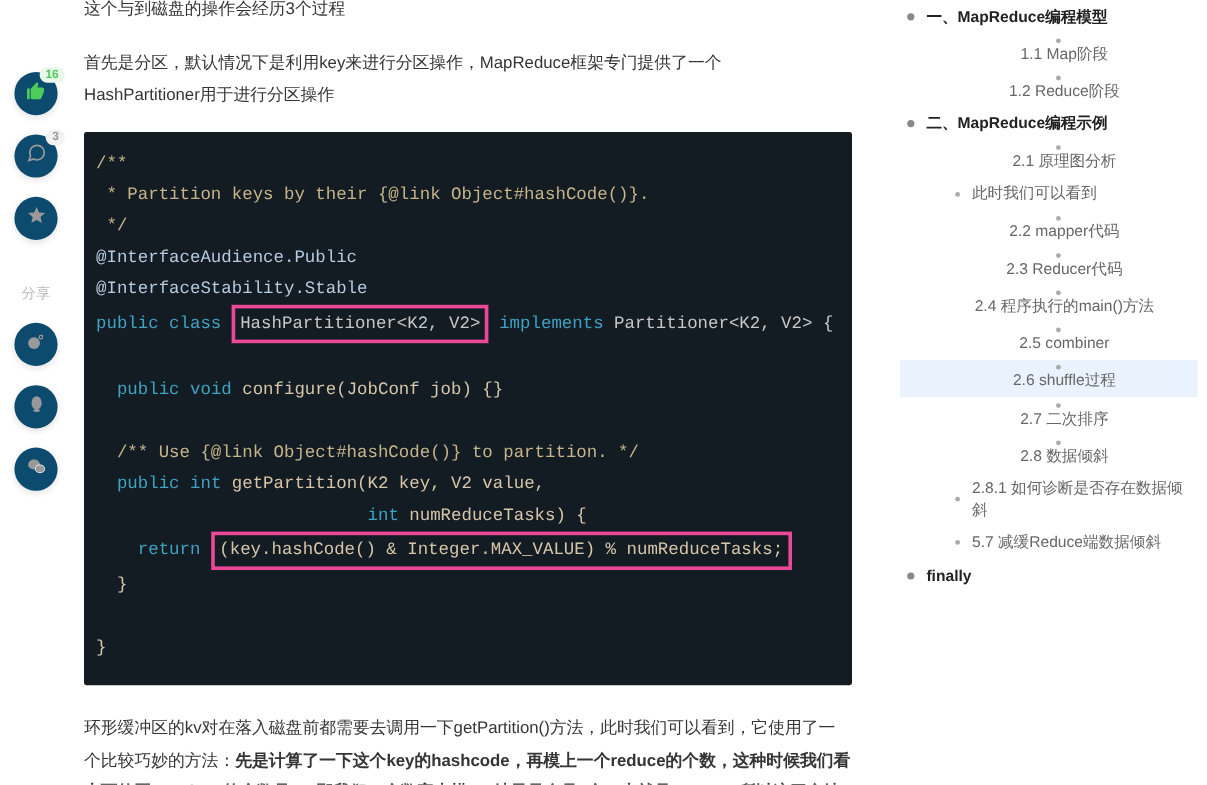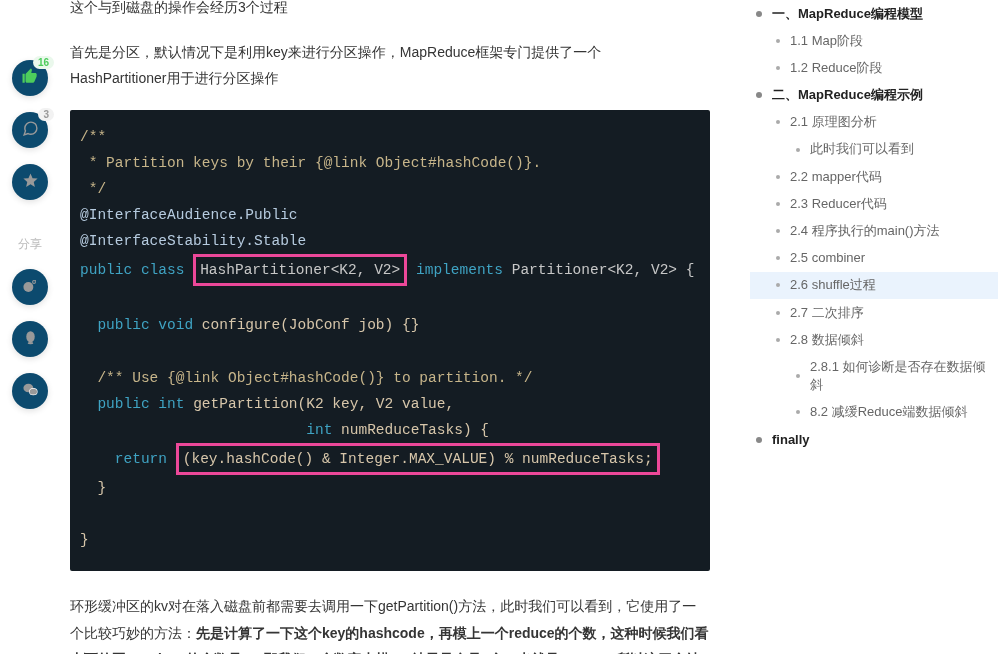--- a/index.html
+++ b/index.html
@@ -29,21 +29,21 @@
   .fn { color: #d7c6aa; } 
   .hl-box { border: 3px solid #ec4899; padding: 0 4px; display: inline-block; }
 
   
   .sidebar { width: 260px; padding: 0 8px 0 4px; margin-left: 6px; }
   .toc { list-style: none; font-size: 13px; color: #555; }
   .toc-li { display: flex; align-items: center; padding: 4.5px 0 4.5px 6px; position: relative; line-height: 1.4; }
   .toc-bullet { width: 6px; height: 6px; background: #888; border-radius: 50%; margin-right: 10px; flex-shrink: 0; }
   .toc-bullet.small { width: 4px; height: 4px; background: #aaa; }
   .toc-li.l1 { font-weight: 700; color: #222; }
-  .toc-li.l2 { padding-left: 26px; }
+  .toc-li.l2 { padding-left: 26px; flex-direction: column; }
   .toc-li.l3 { padding-left: 46px; }
   .toc-li.active { background: #eaf3fd; }
   .toc-li.active a { color: #2e82e4; }
   .toc-li a { color: inherit; text-decoration: none; cursor: pointer; }
   .toc-li.l2 a, .toc-li.l3 a { color: #666; font-weight: 400; }
 </style>
 </head>
 <body>
 
 <div class="page">
@@ -184,21 +184,21 @@
         <li class="toc-li l2">
           <span class="toc-bullet small"></span>
           <a>2.8 数据倾斜</a>
         </li>
         <li class="toc-li l3">
           <span class="toc-bullet small"></span>
           <a>2.8.1 如何诊断是否存在数据倾斜</a>
         </li>
         <li class="toc-li l3">
           <span class="toc-bullet small"></span>
-          <a>8.2 减缓Reduce端数据倾斜</a>
+          <a>5.7 减缓Reduce端数据倾斜</a>
         </li>
         <li class="toc-li l1">
           <span class="toc-bullet"></span>
           <a>finally</a>
         </li>
       </ul>
   </div>
 
 </div>
 

